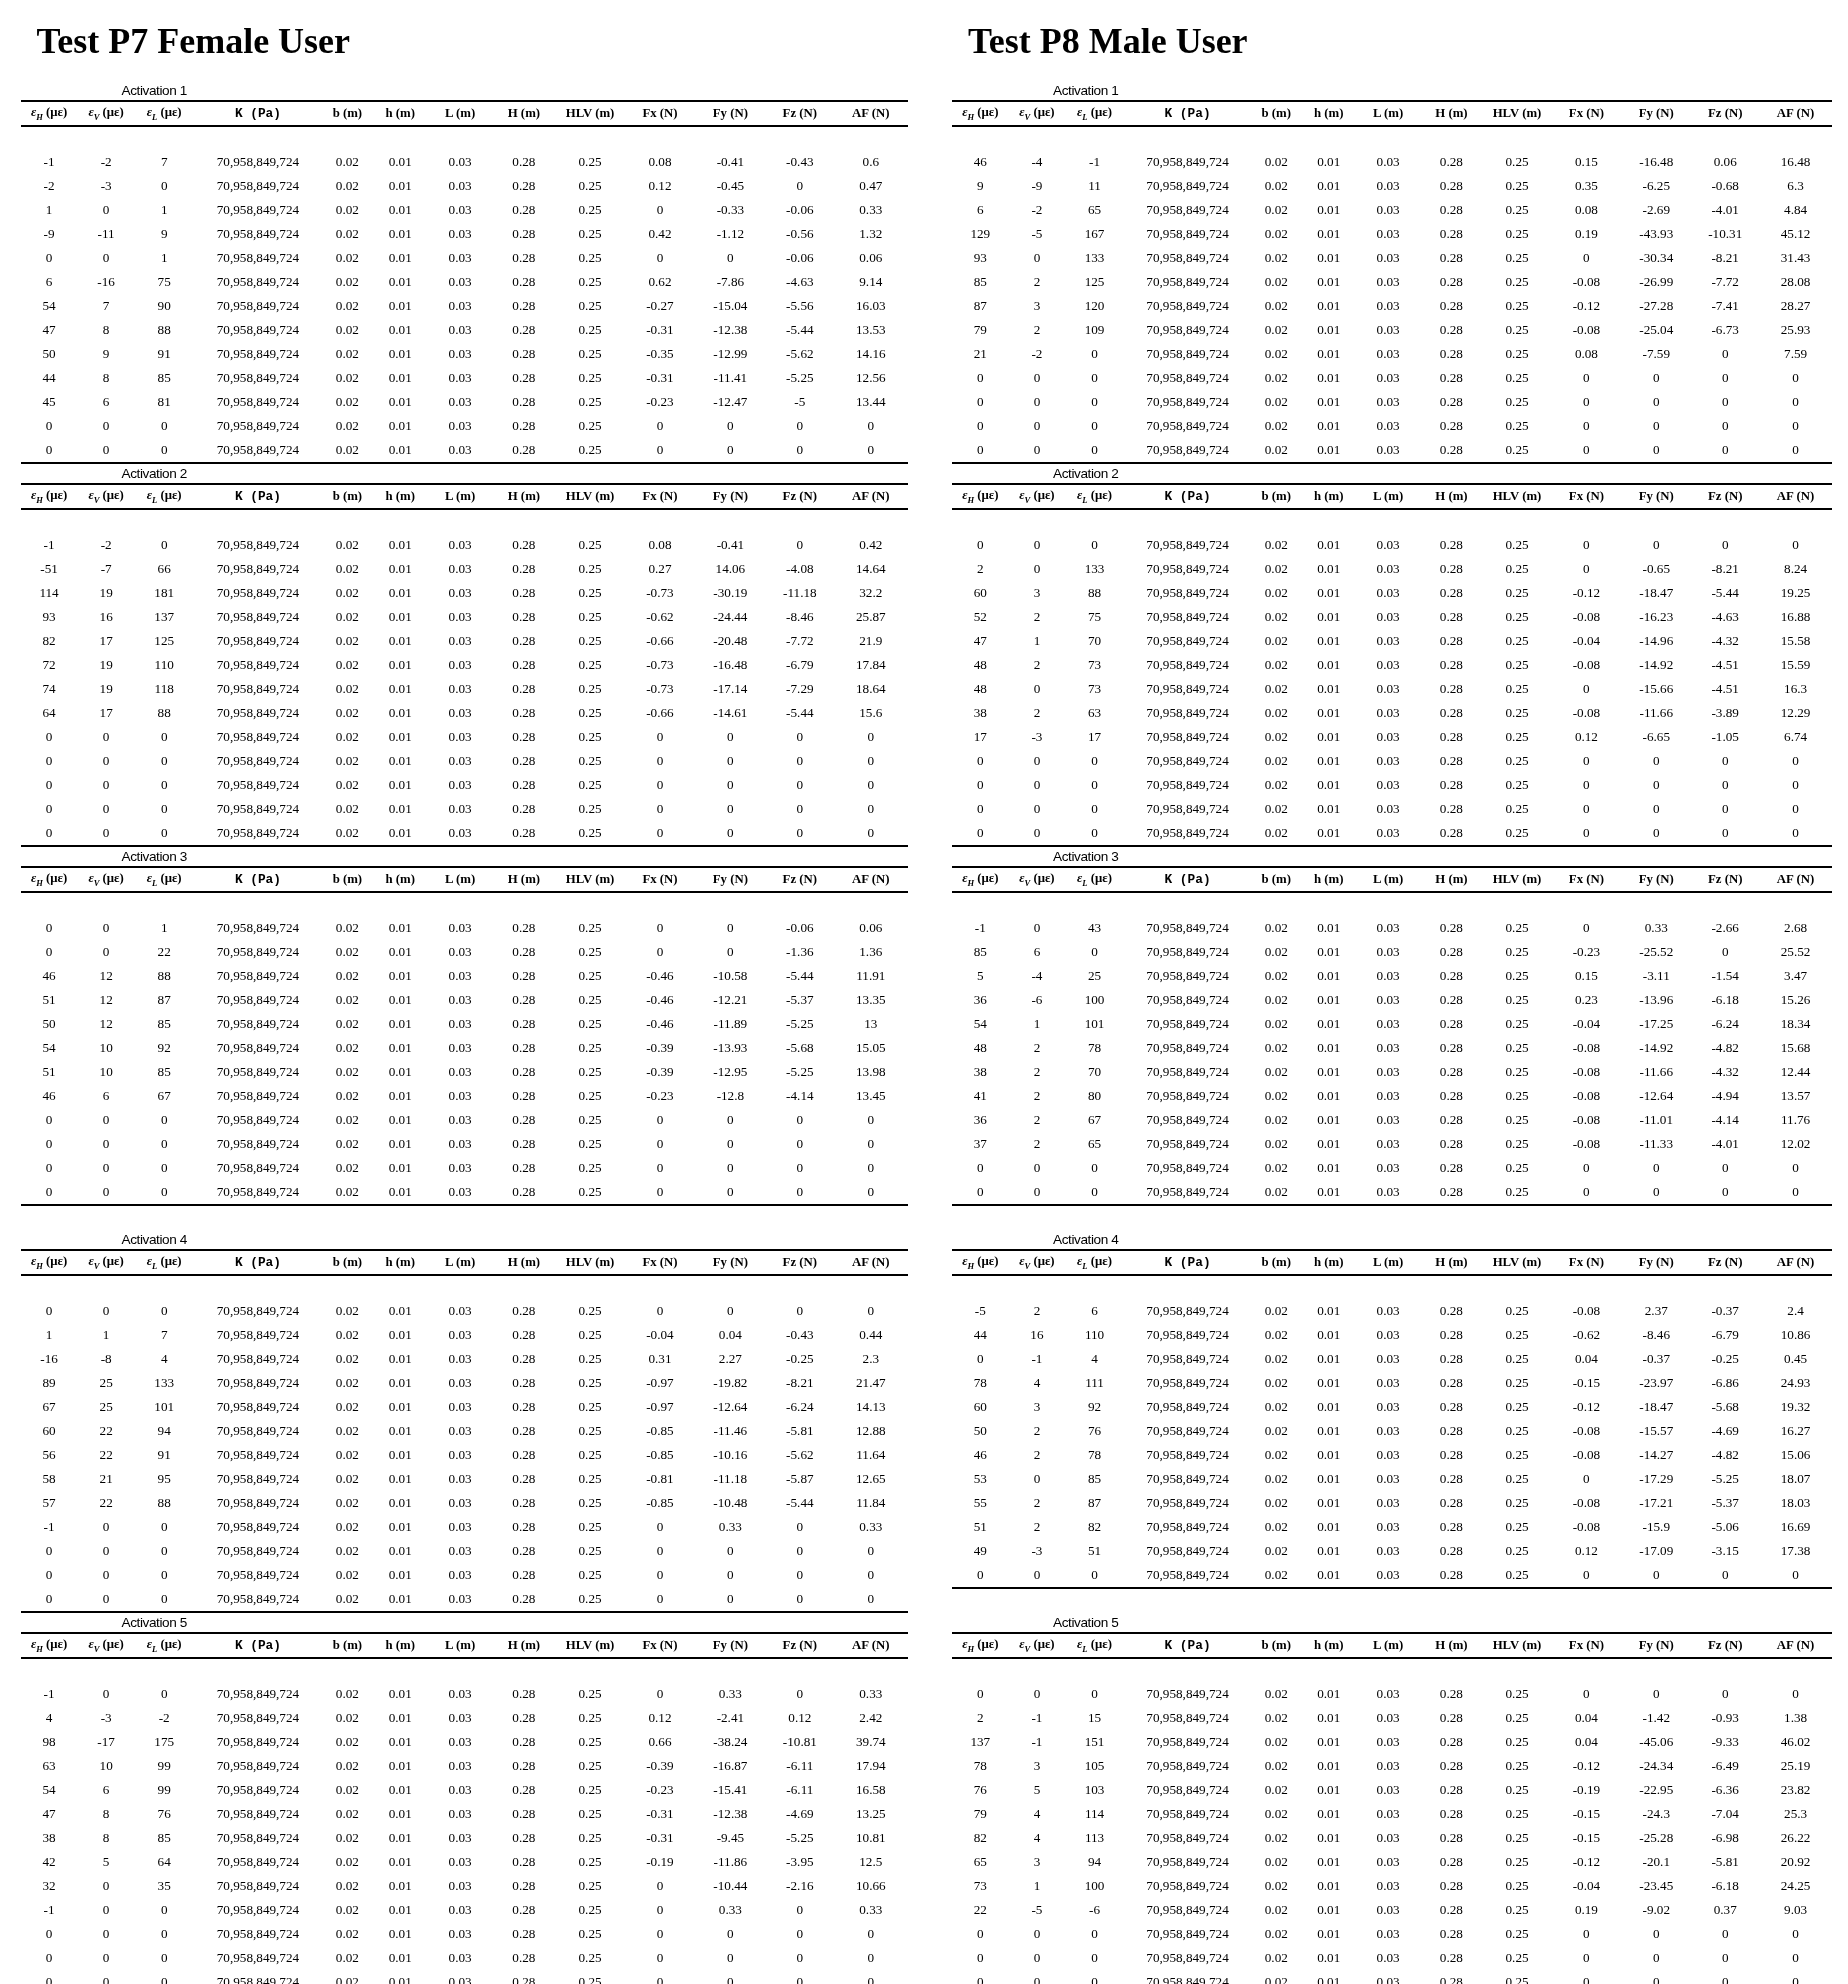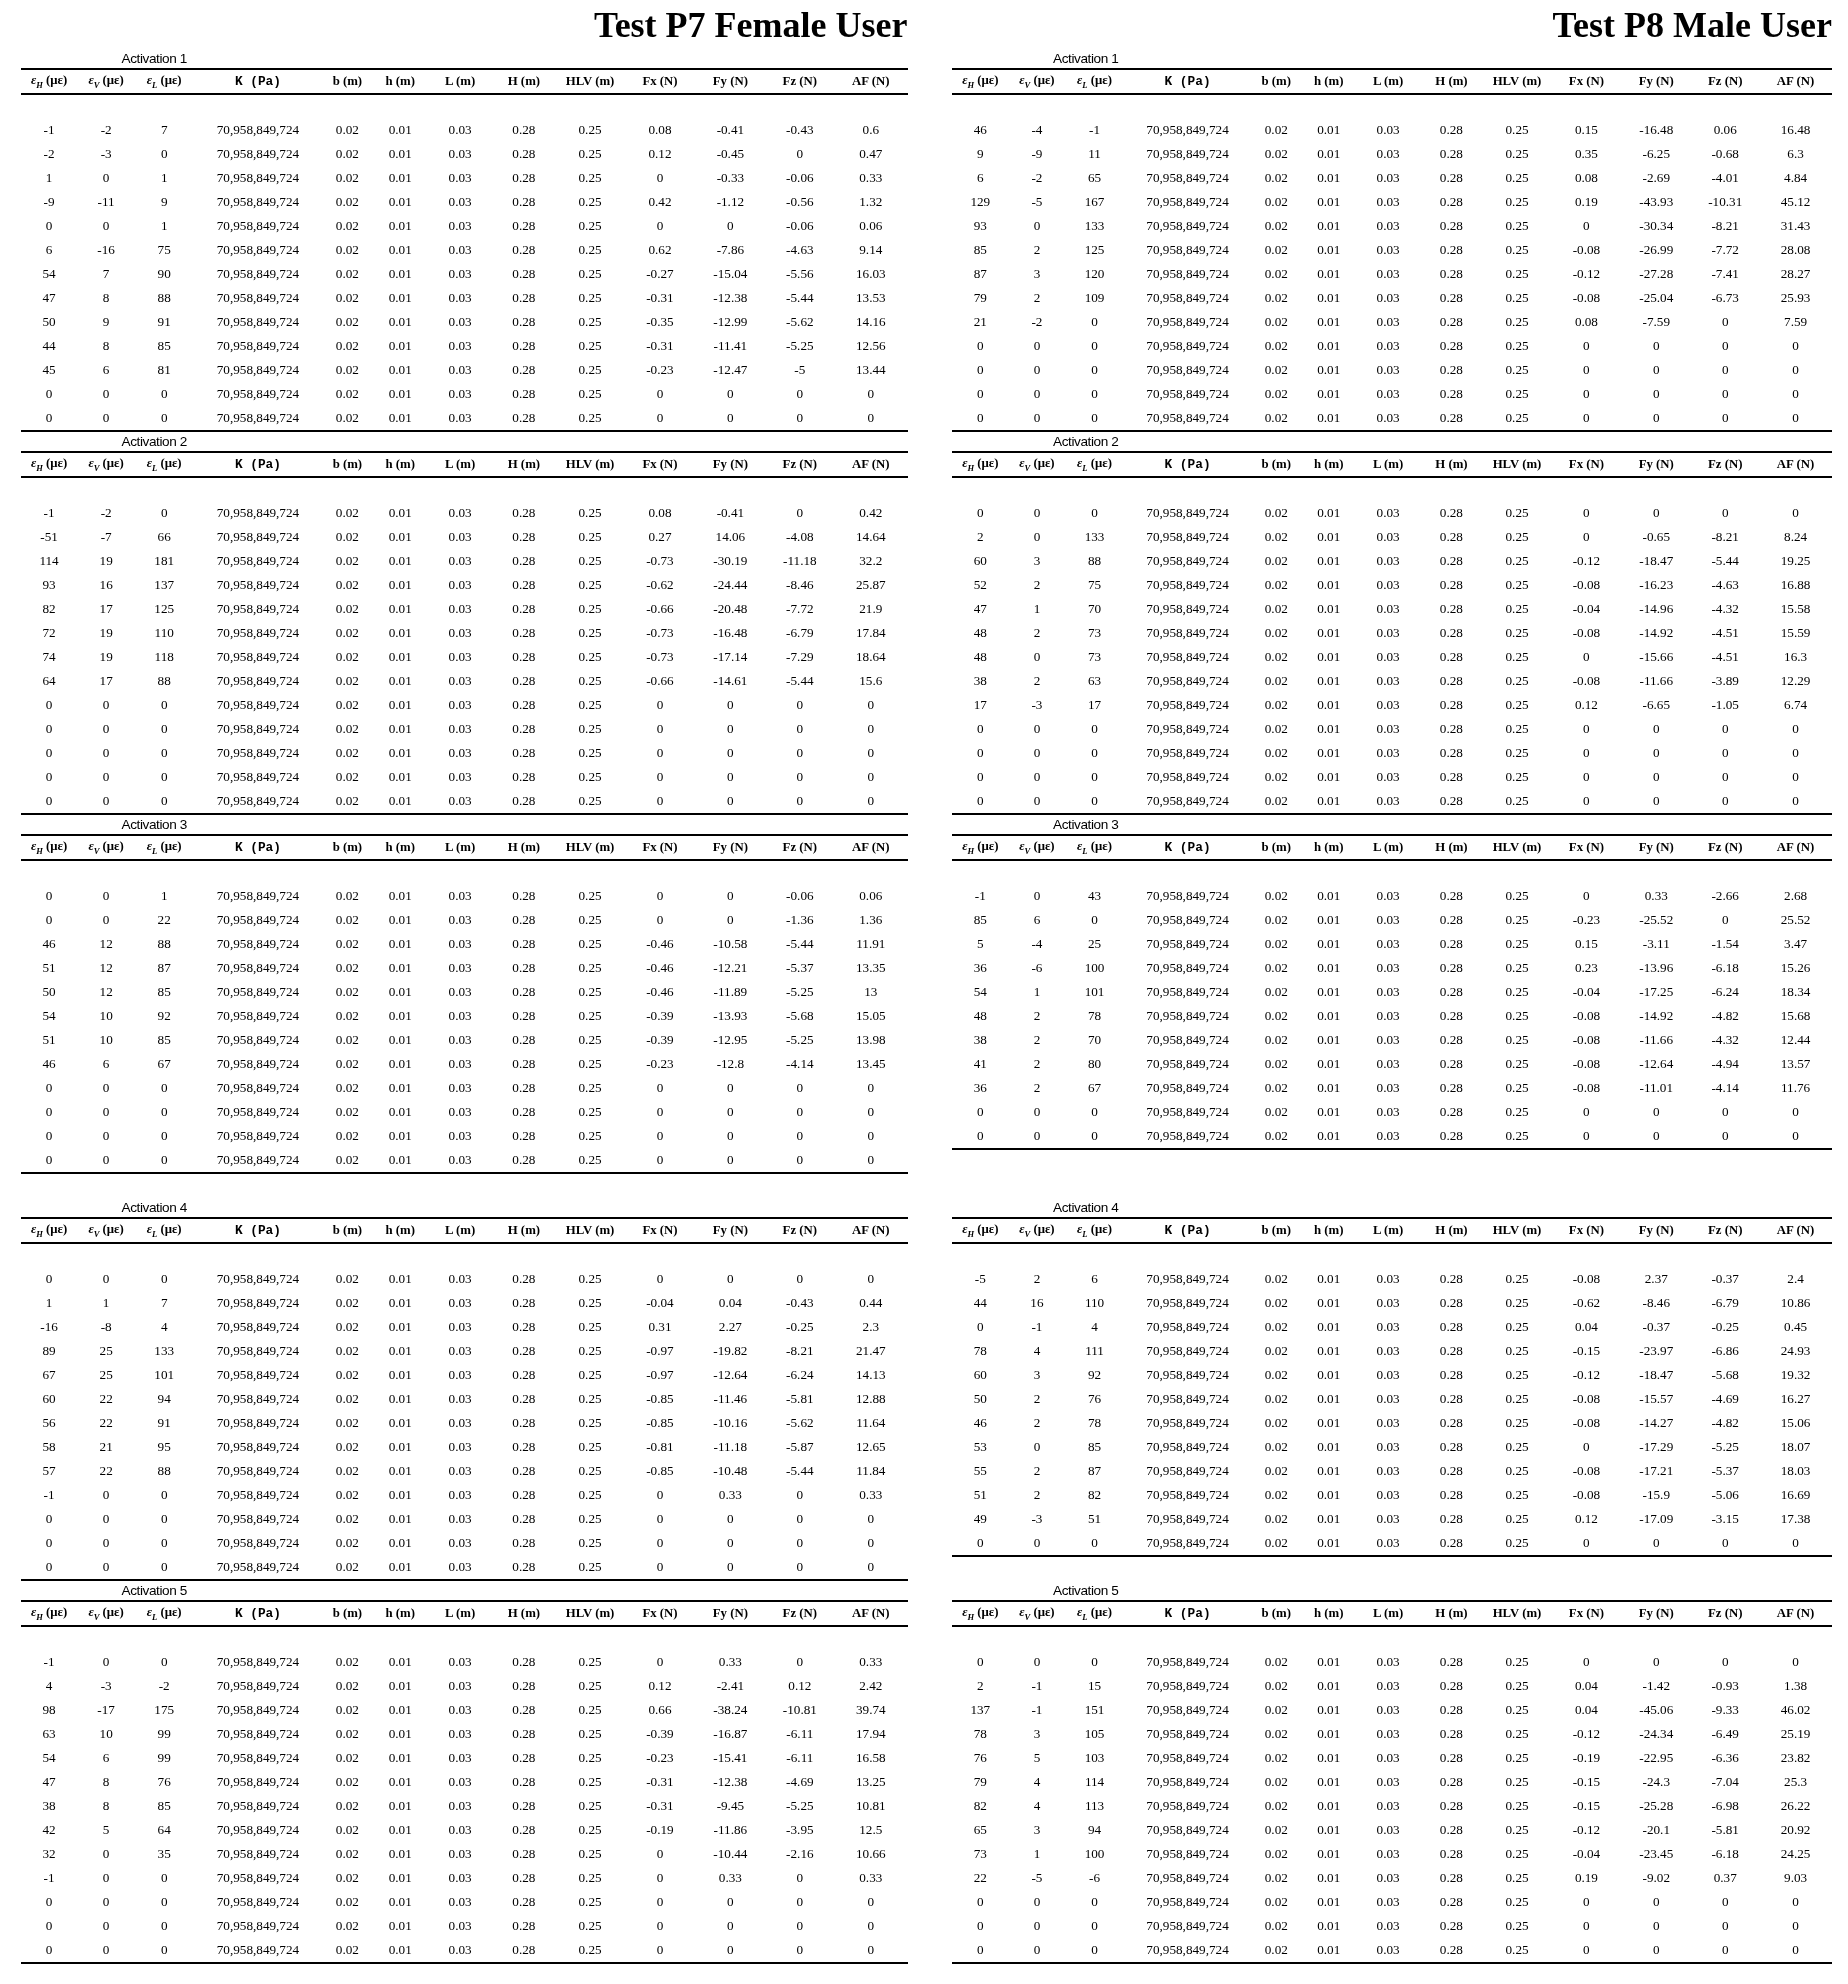--- a/index.html
+++ b/index.html
@@ -4,22 +4,22 @@
 <style>
   html, body { margin: 0; padding: 0; background: #ffffff; }
   body {
     width: 1848px; height: 1985px; position: relative; overflow: hidden;
     font-family: "Liberation Serif", "DejaVu Serif", serif; color: #000;
   }
   .panel { position: absolute; top: 0; }
   .panel.left { left: 20.5px; width: 887px; }
   .panel.right { left: 952px; width: 880px; }
   .panel-title {
-    text-align: right; font-size: 36px; line-height: 36px; height: 50px;
-    padding-top: 6.8px; box-sizing: border-box; margin: 0;
+    text-align: left; font-size: 36px; line-height: 36px; height: 50px;
+    padding-top: 6.8px; box-sizing: border-box; margin: 16px;
   }
   .block { position: relative; height: 383px; }
   .act-label {
     font-family: "Liberation Sans", sans-serif; font-weight: normal; font-size: 13.6px;
     height: 18px; line-height: 18px; padding-left: 101px; box-sizing: border-box;
     letter-spacing: -0.4px;
   }
   table { border-collapse: collapse; width: 100%; table-layout: fixed; }
   thead tr { border-top: 2.6px solid #000; border-bottom: 2.6px solid #000; }
   th {
@@ -1864,20 +1864,35 @@
               <td>0.01</td>
               <td>0.03</td>
               <td>0.28</td>
               <td>0.25</td>
               <td>-0.08</td>
               <td>-11.01</td>
               <td>-4.14</td>
               <td>11.76</td>
             </tr>
             <tr>
+              <td>37</td>
+              <td>2</td>
+              <td>65</td>
+              <td>70,958,849,724</td>
+              <td>0.02</td>
+              <td>0.01</td>
+              <td>0.03</td>
+              <td>0.28</td>
+              <td>0.25</td>
+              <td>-0.08</td>
+              <td>-11.33</td>
+              <td>-4.01</td>
+              <td>12.02</td>
+            </tr>
+            <tr>
               <td>0</td>
               <td>0</td>
               <td>0</td>
               <td>70,958,849,724</td>
               <td>0.02</td>
               <td>0.01</td>
               <td>0.03</td>
               <td>0.28</td>
               <td>0.25</td>
               <td>0</td>

